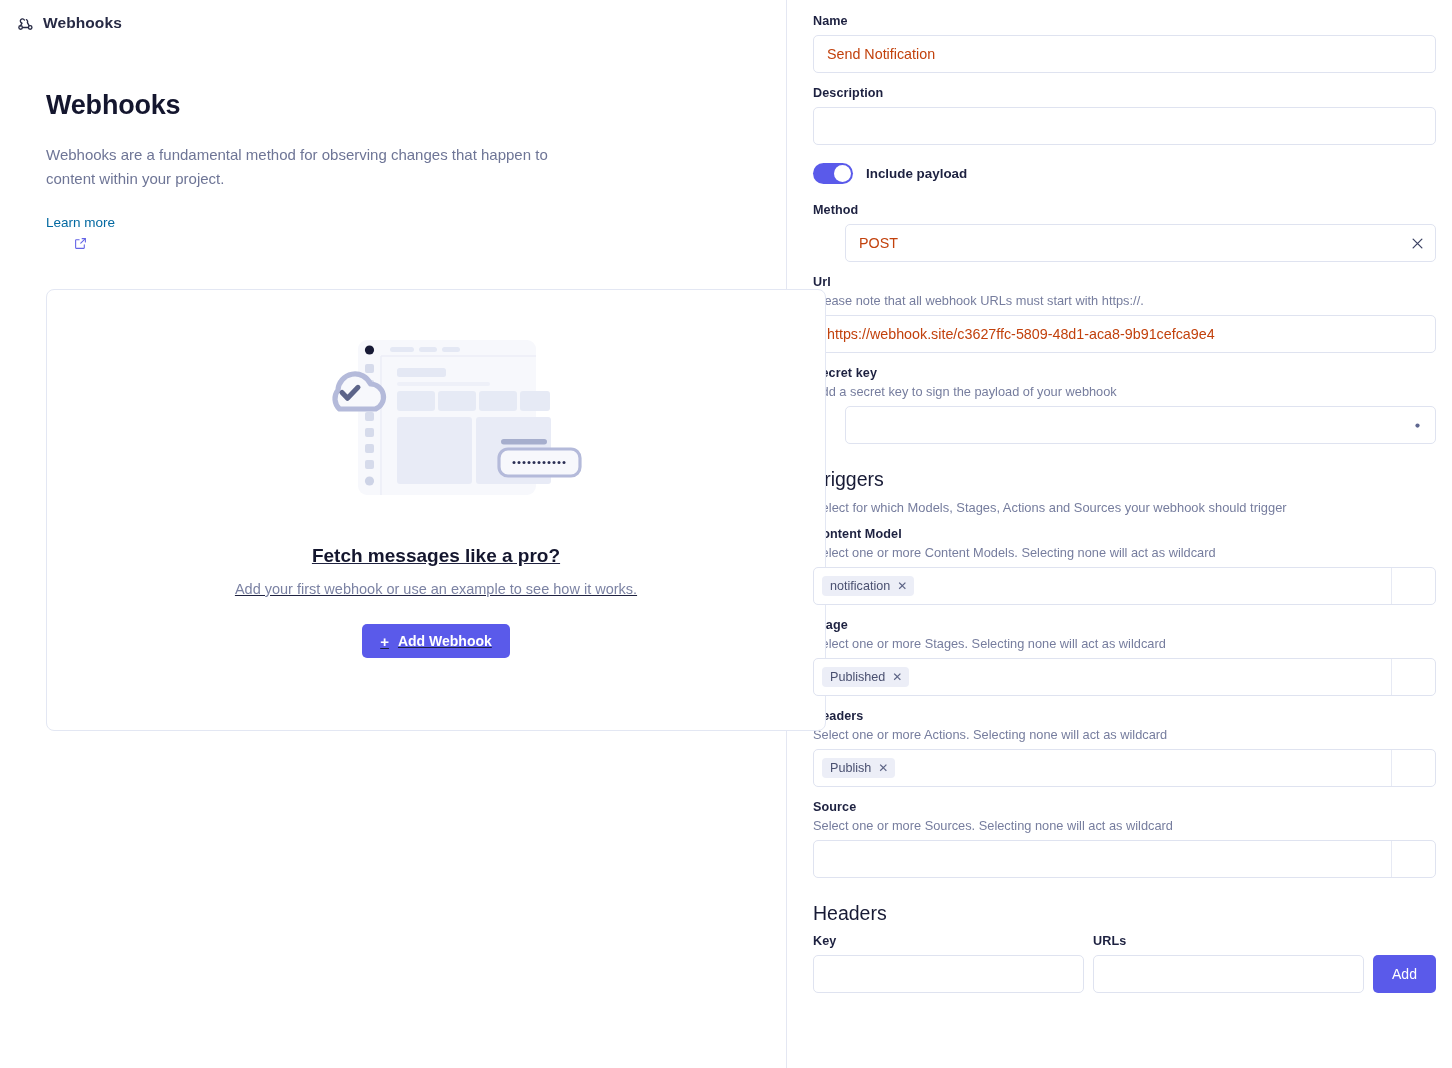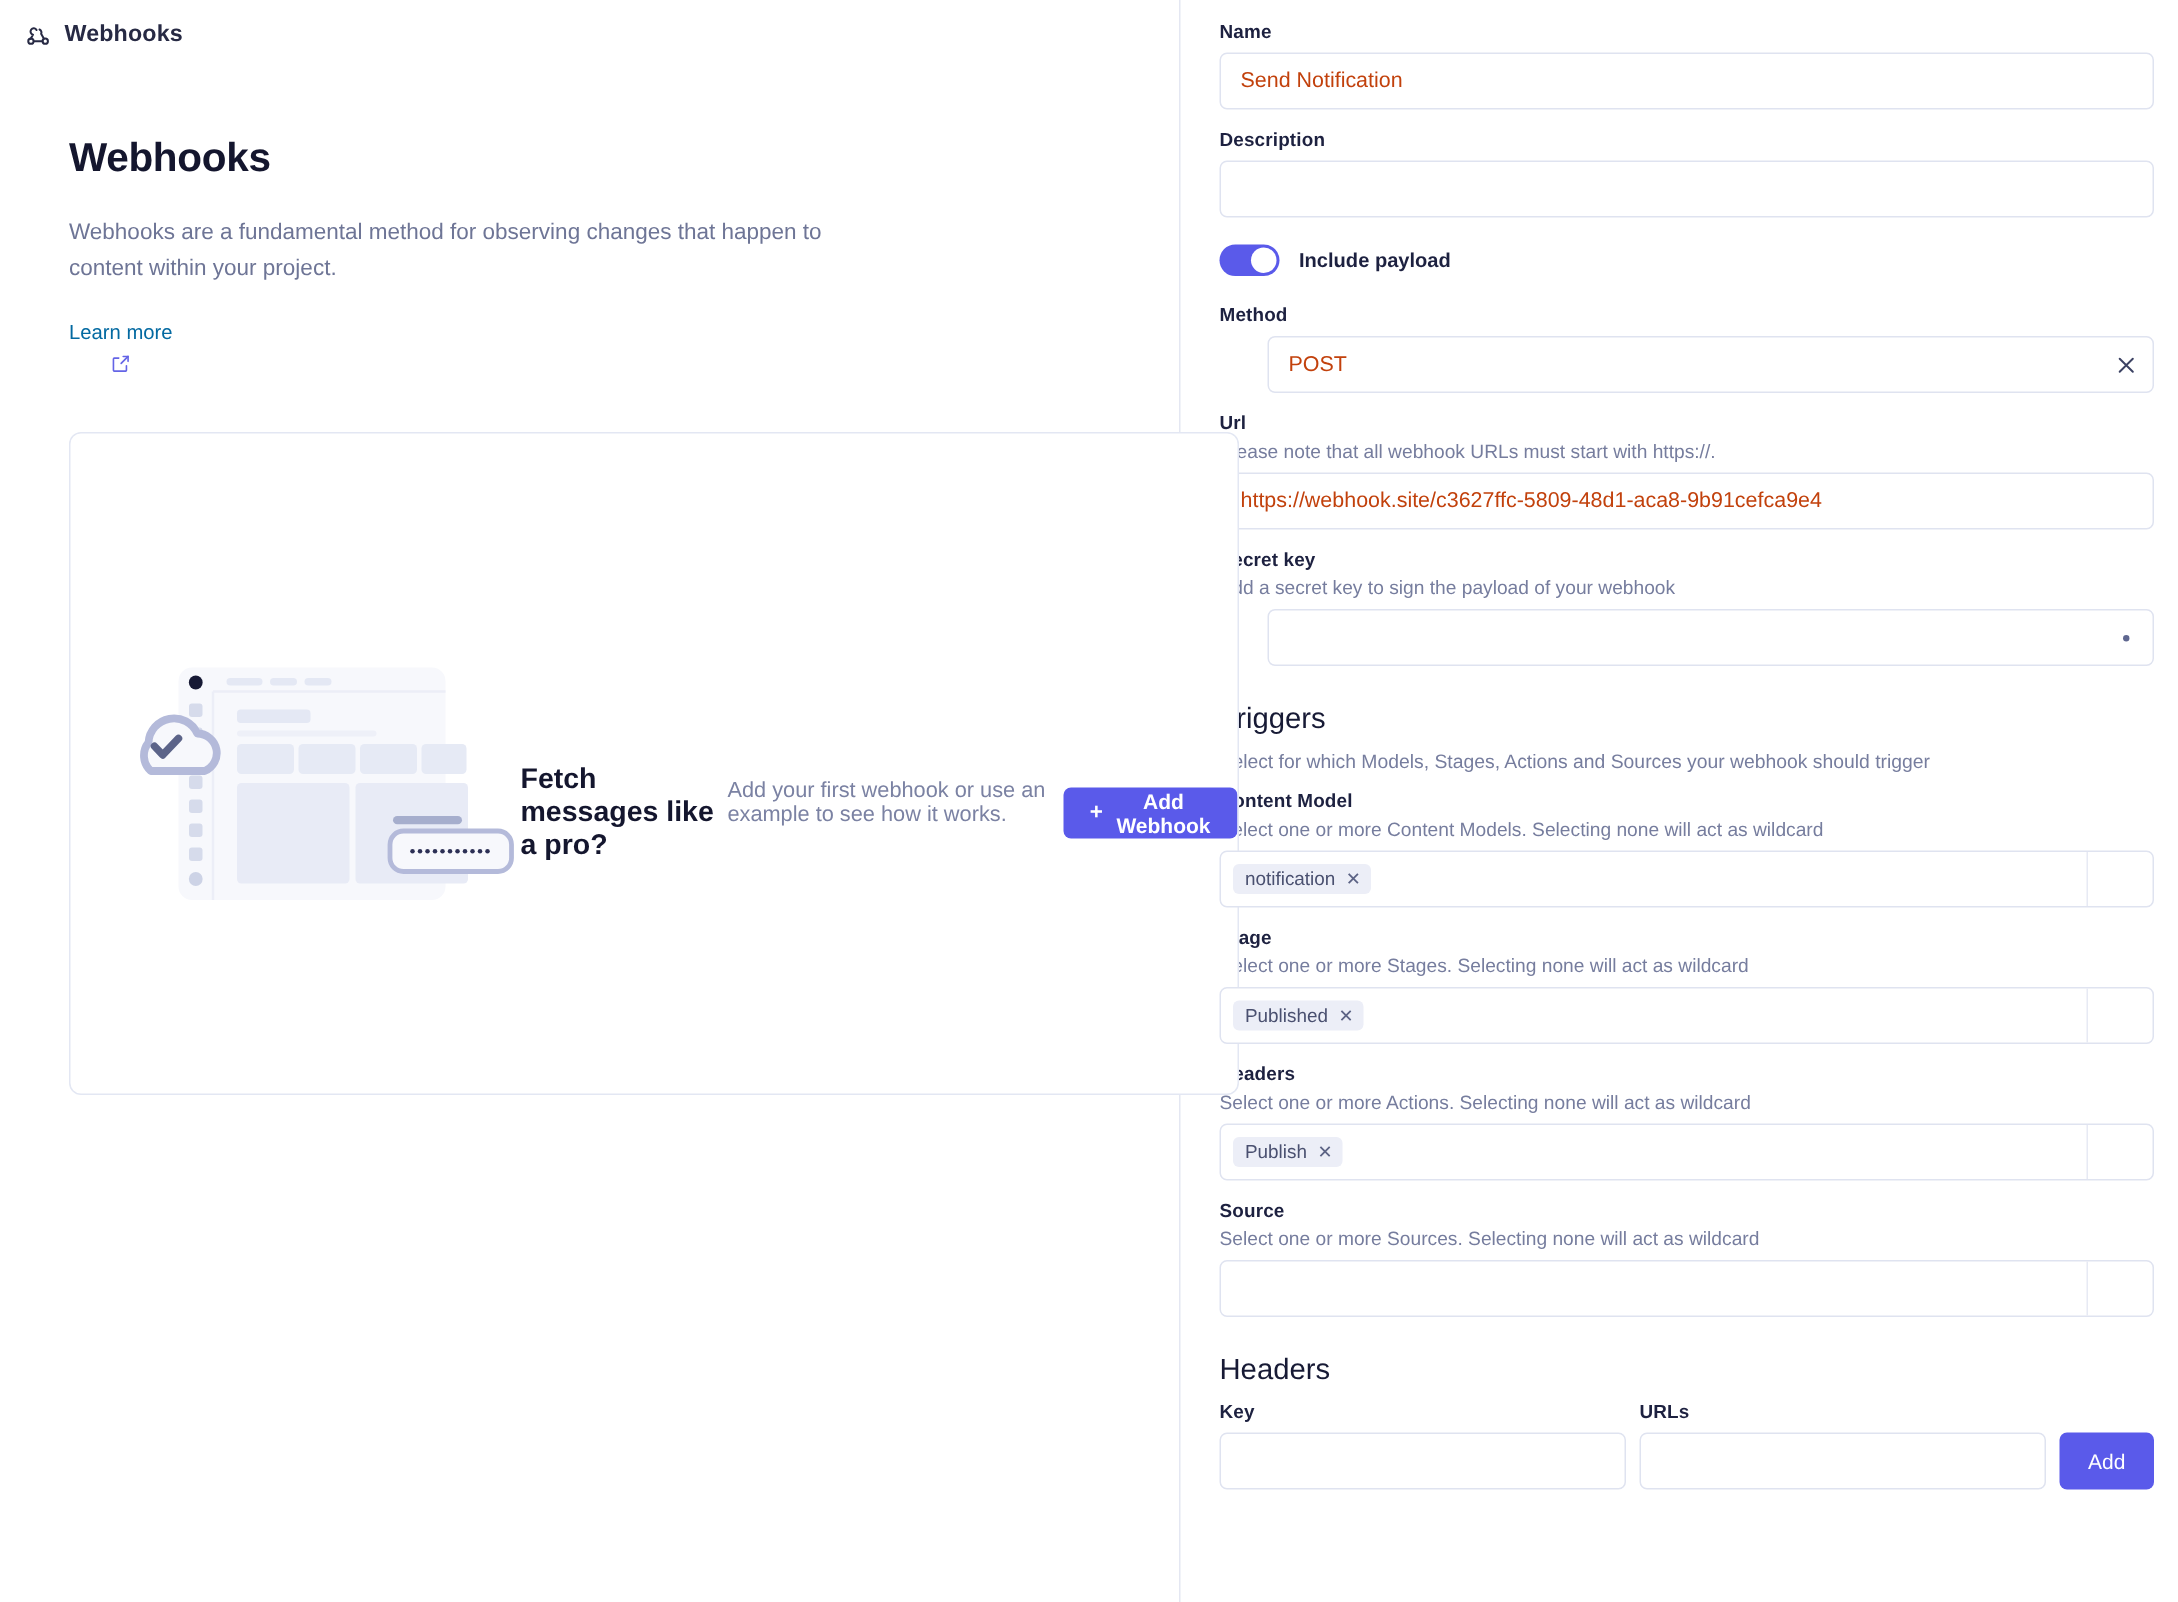--- a/index.html
+++ b/index.html
@@ -79,24 +79,25 @@
   
   .empty-card {
     margin-top: 36px;
     margin-left: 0;
     width: 780px;
     height: 442px;
     border: 1px solid #e3e7f3;
     border-radius: 8px;
     background: #fff;
     display: flex;
-    flex-direction: row;
+    flex-direction: column;
     align-items: center;
     padding-top: 38px;
     overflow: hidden;
+    text-decoration: underline;
   }
   .illus { position: relative; width: 300px; height: 190px; }
   .empty-h {
     font-size: 19px;
     font-weight: bold;
     color: #14162e;
     margin: 27px 0 0 0;
   }
   .empty-sub {
     font-size: 14.5px;

